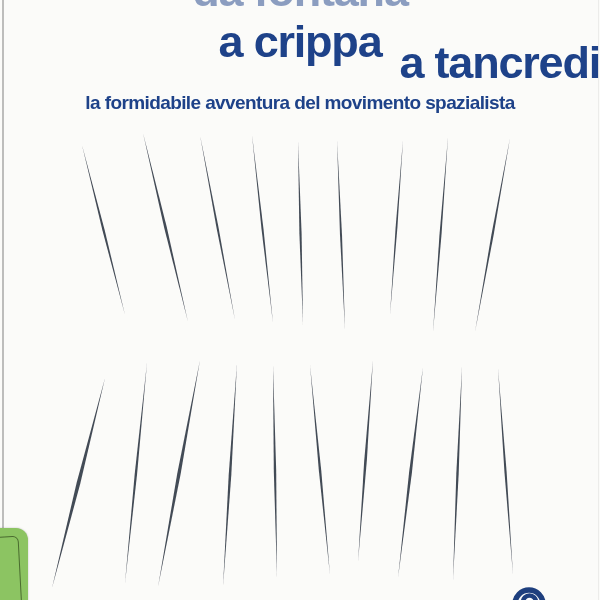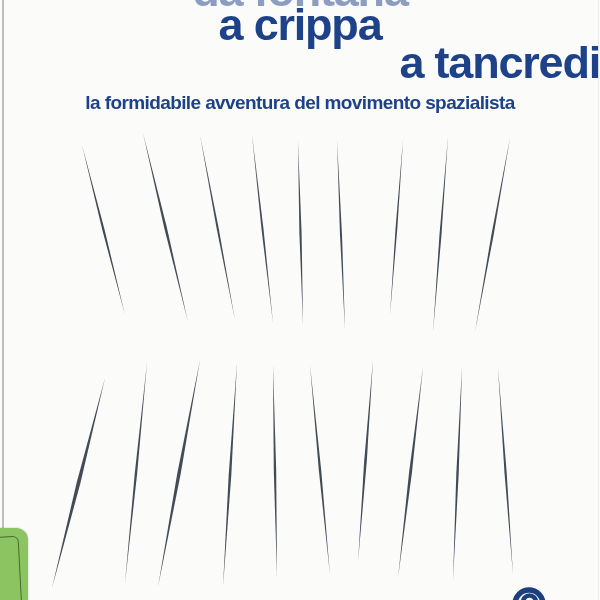--- a/index.html
+++ b/index.html
@@ -20,21 +20,21 @@
   }
   .t{
     position:absolute;left:0;width:600px;margin:0;
     text-align:center;
     color:var(--navy,#1e4289);
     font-weight:700;
     font-size:45px;line-height:45px;
     letter-spacing:-1.2px;
   }
   .line1{top:-32px;opacity:.5;}
-  .line2{top:2px;}
+  .line2{top:19px;}
   .line3{top:40px;text-align:right;}
   .subtitle{
     position:absolute;left:0;top:92px;width:600px;margin:0;
     text-align:center;
     color:var(--navy,#1e4289);
     font-weight:700;
     font-size:19px;line-height:21.5px;
     letter-spacing:-0.6px;
   }
   .cuts{

